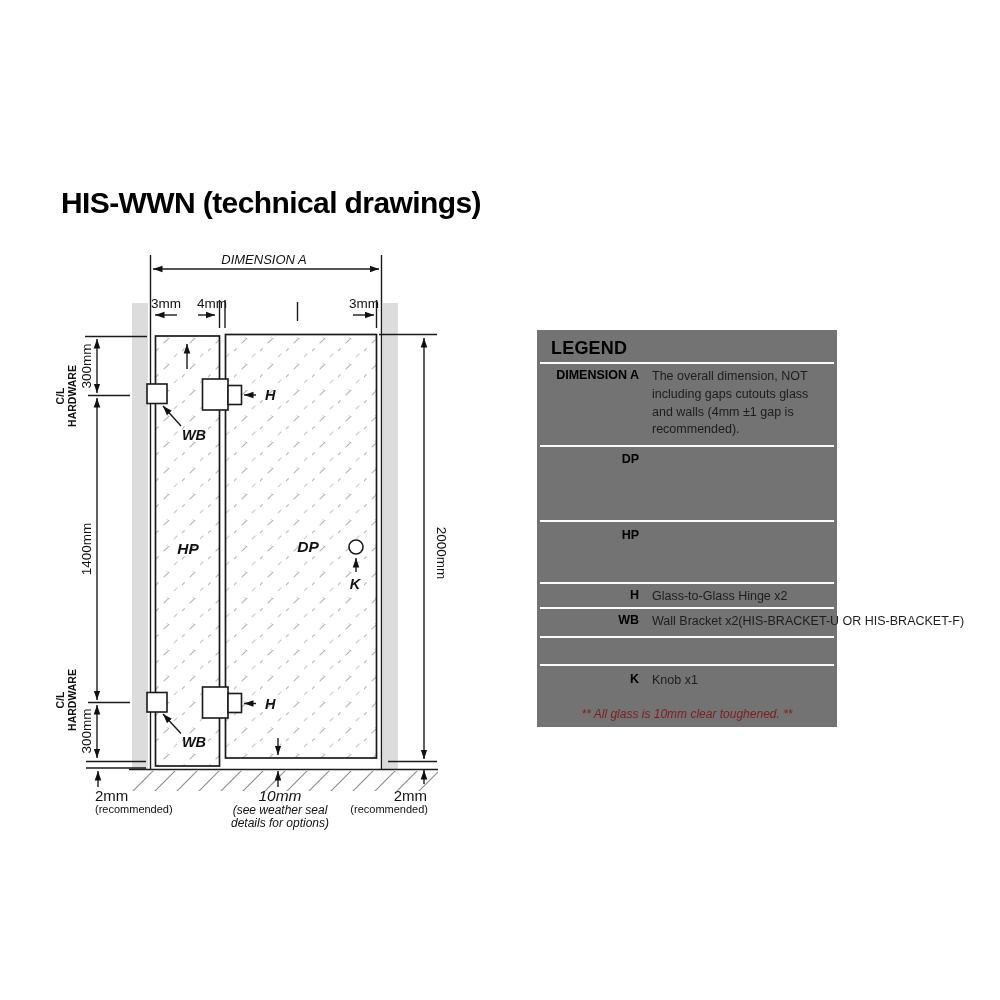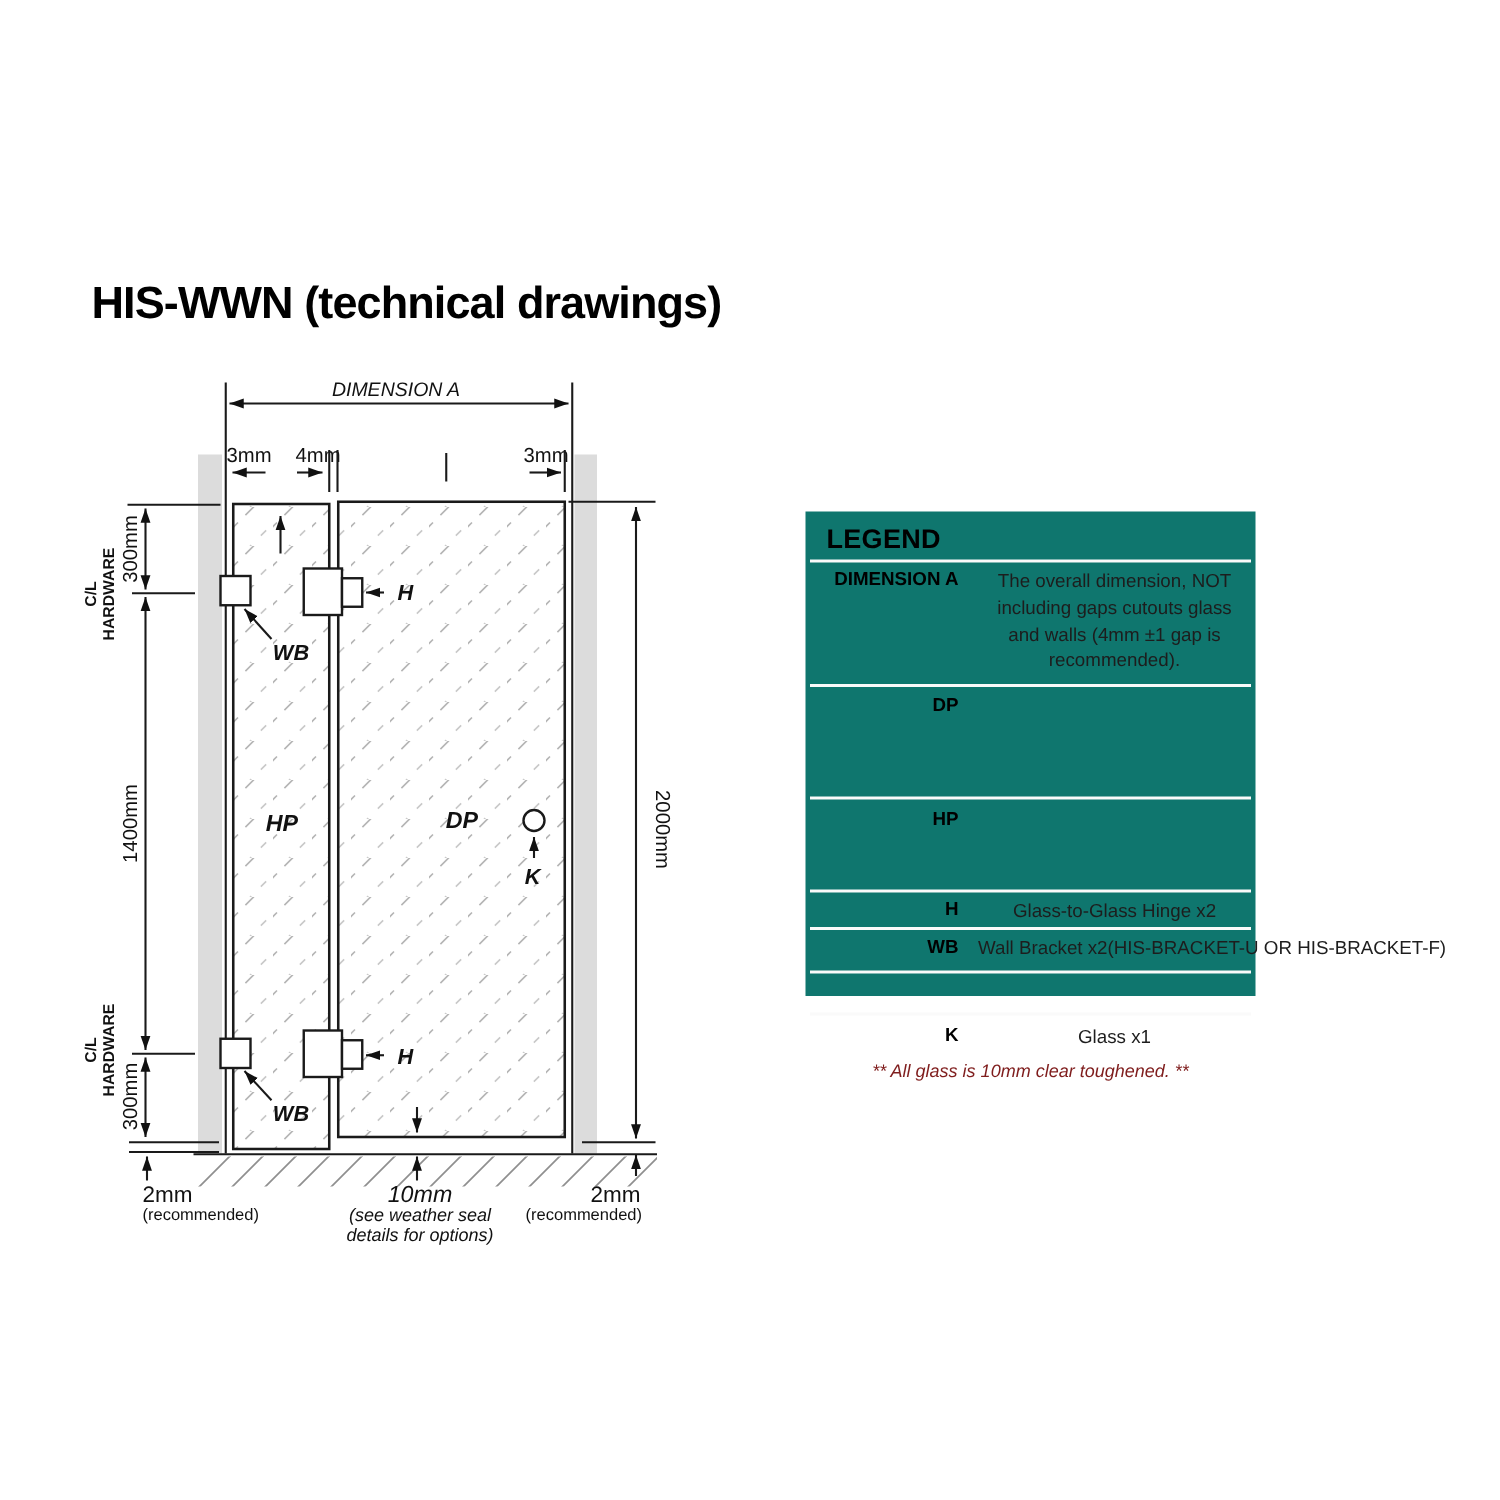--- a/index.html
+++ b/index.html
@@ -23,35 +23,35 @@
   .t-ital  { font-size:13px; font-style:italic; }
   .t-cl    { font-size:10.5px; font-weight:bold; }
   .t-tag   { font-size:14.5px; font-weight:bold; font-style:italic; }
   .t-big   { font-size:15.5px; font-weight:bold; font-style:italic; }
   .t-mm    { font-size:15px; }
   .t-mmit  { font-size:15.5px; font-style:italic; }
   .t-note  { font-size:11px; }
   .t-noteit{ font-size:12px; font-style:italic; }
 
   .legend {
-    position:absolute; left:537px; top:341px; width:300px; height:323px;
-    background:#0f766e;
+    position:absolute; left:537px; top:330px; width:300px; height:397px;
+    background:#737373;
   }
   .lg-header {
     position:absolute; left:14px; top:8px;
     font-size:18px; font-weight:bold; letter-spacing:0.2px; color:#000;
   }
   .lg-sep { position:absolute; left:3px; right:3px; height:2px; background:#fafafa; }
   .lg-key {
     position:absolute; left:8px; width:94px; text-align:right;
     font-size:12.5px; font-weight:bold; color:#000;
   }
   .lg-desc {
     position:absolute; left:115px; width:182px;
-    font-size:12.5px; line-height:1.42; color:#1d1d1d;text-align:center;
+    font-size:12.5px; line-height:1.42; color:#1d1d1d;
   }
   .lg-desc.nowrap { width:auto; white-space:nowrap; }
   .lg-footnote {
     position:absolute; left:537px; top:707px; width:300px;
     text-align:center; font-size:12px; font-style:italic; color:#7f1d1d;
   }
 </style>
 </head>
 <body>
 
@@ -208,19 +208,19 @@
       <div>Glass-to-Glass Hinge x2</div>
     </div>
 
     <div class="lg-key" style="top:283px">WB</div>
     <div class="lg-desc nowrap" style="top:283px">
       <div>Wall Bracket x2(HIS-BRACKET-U OR HIS-BRACKET-F)</div>
     </div>
 
     <div class="lg-key" style="top:342px">K</div>
     <div class="lg-desc" style="top:342px">
-      <div>Glass x1</div>
+      <div>Knob x1</div>
     </div>
   </div>
 
   <div class="lg-footnote">** All glass is 10mm clear toughened. **</div>
 
 </div>
 
 </body></html>

